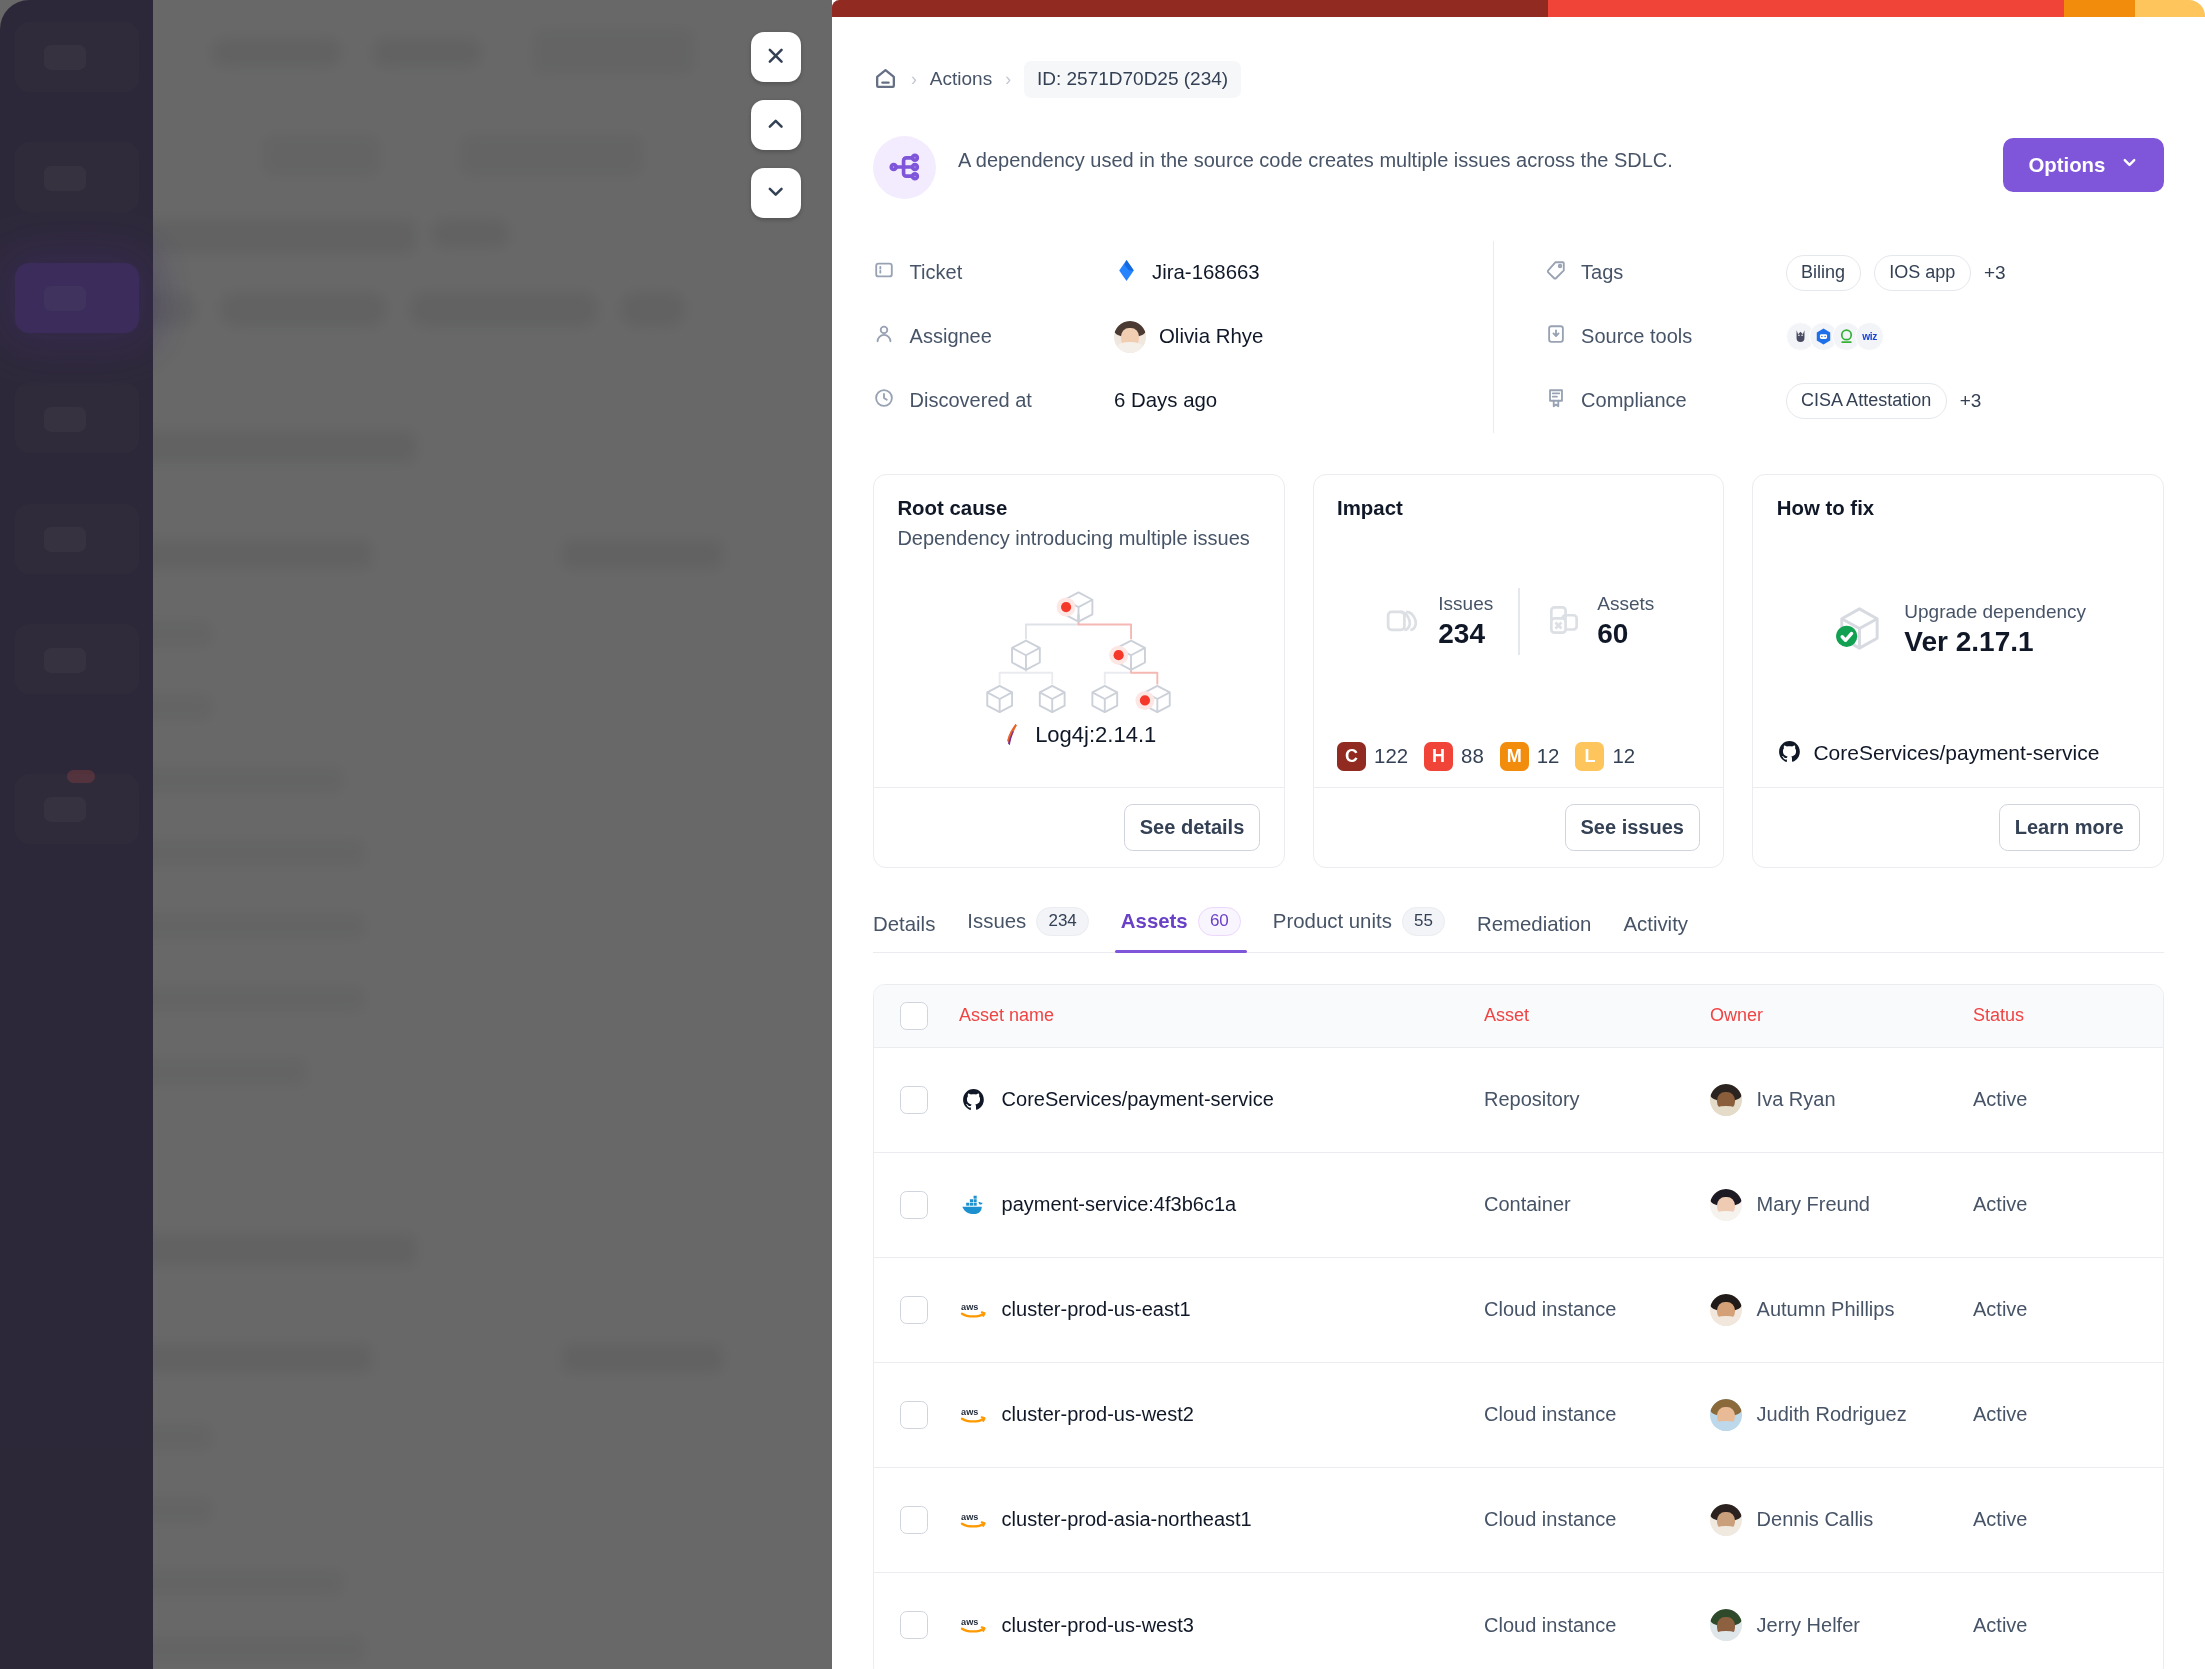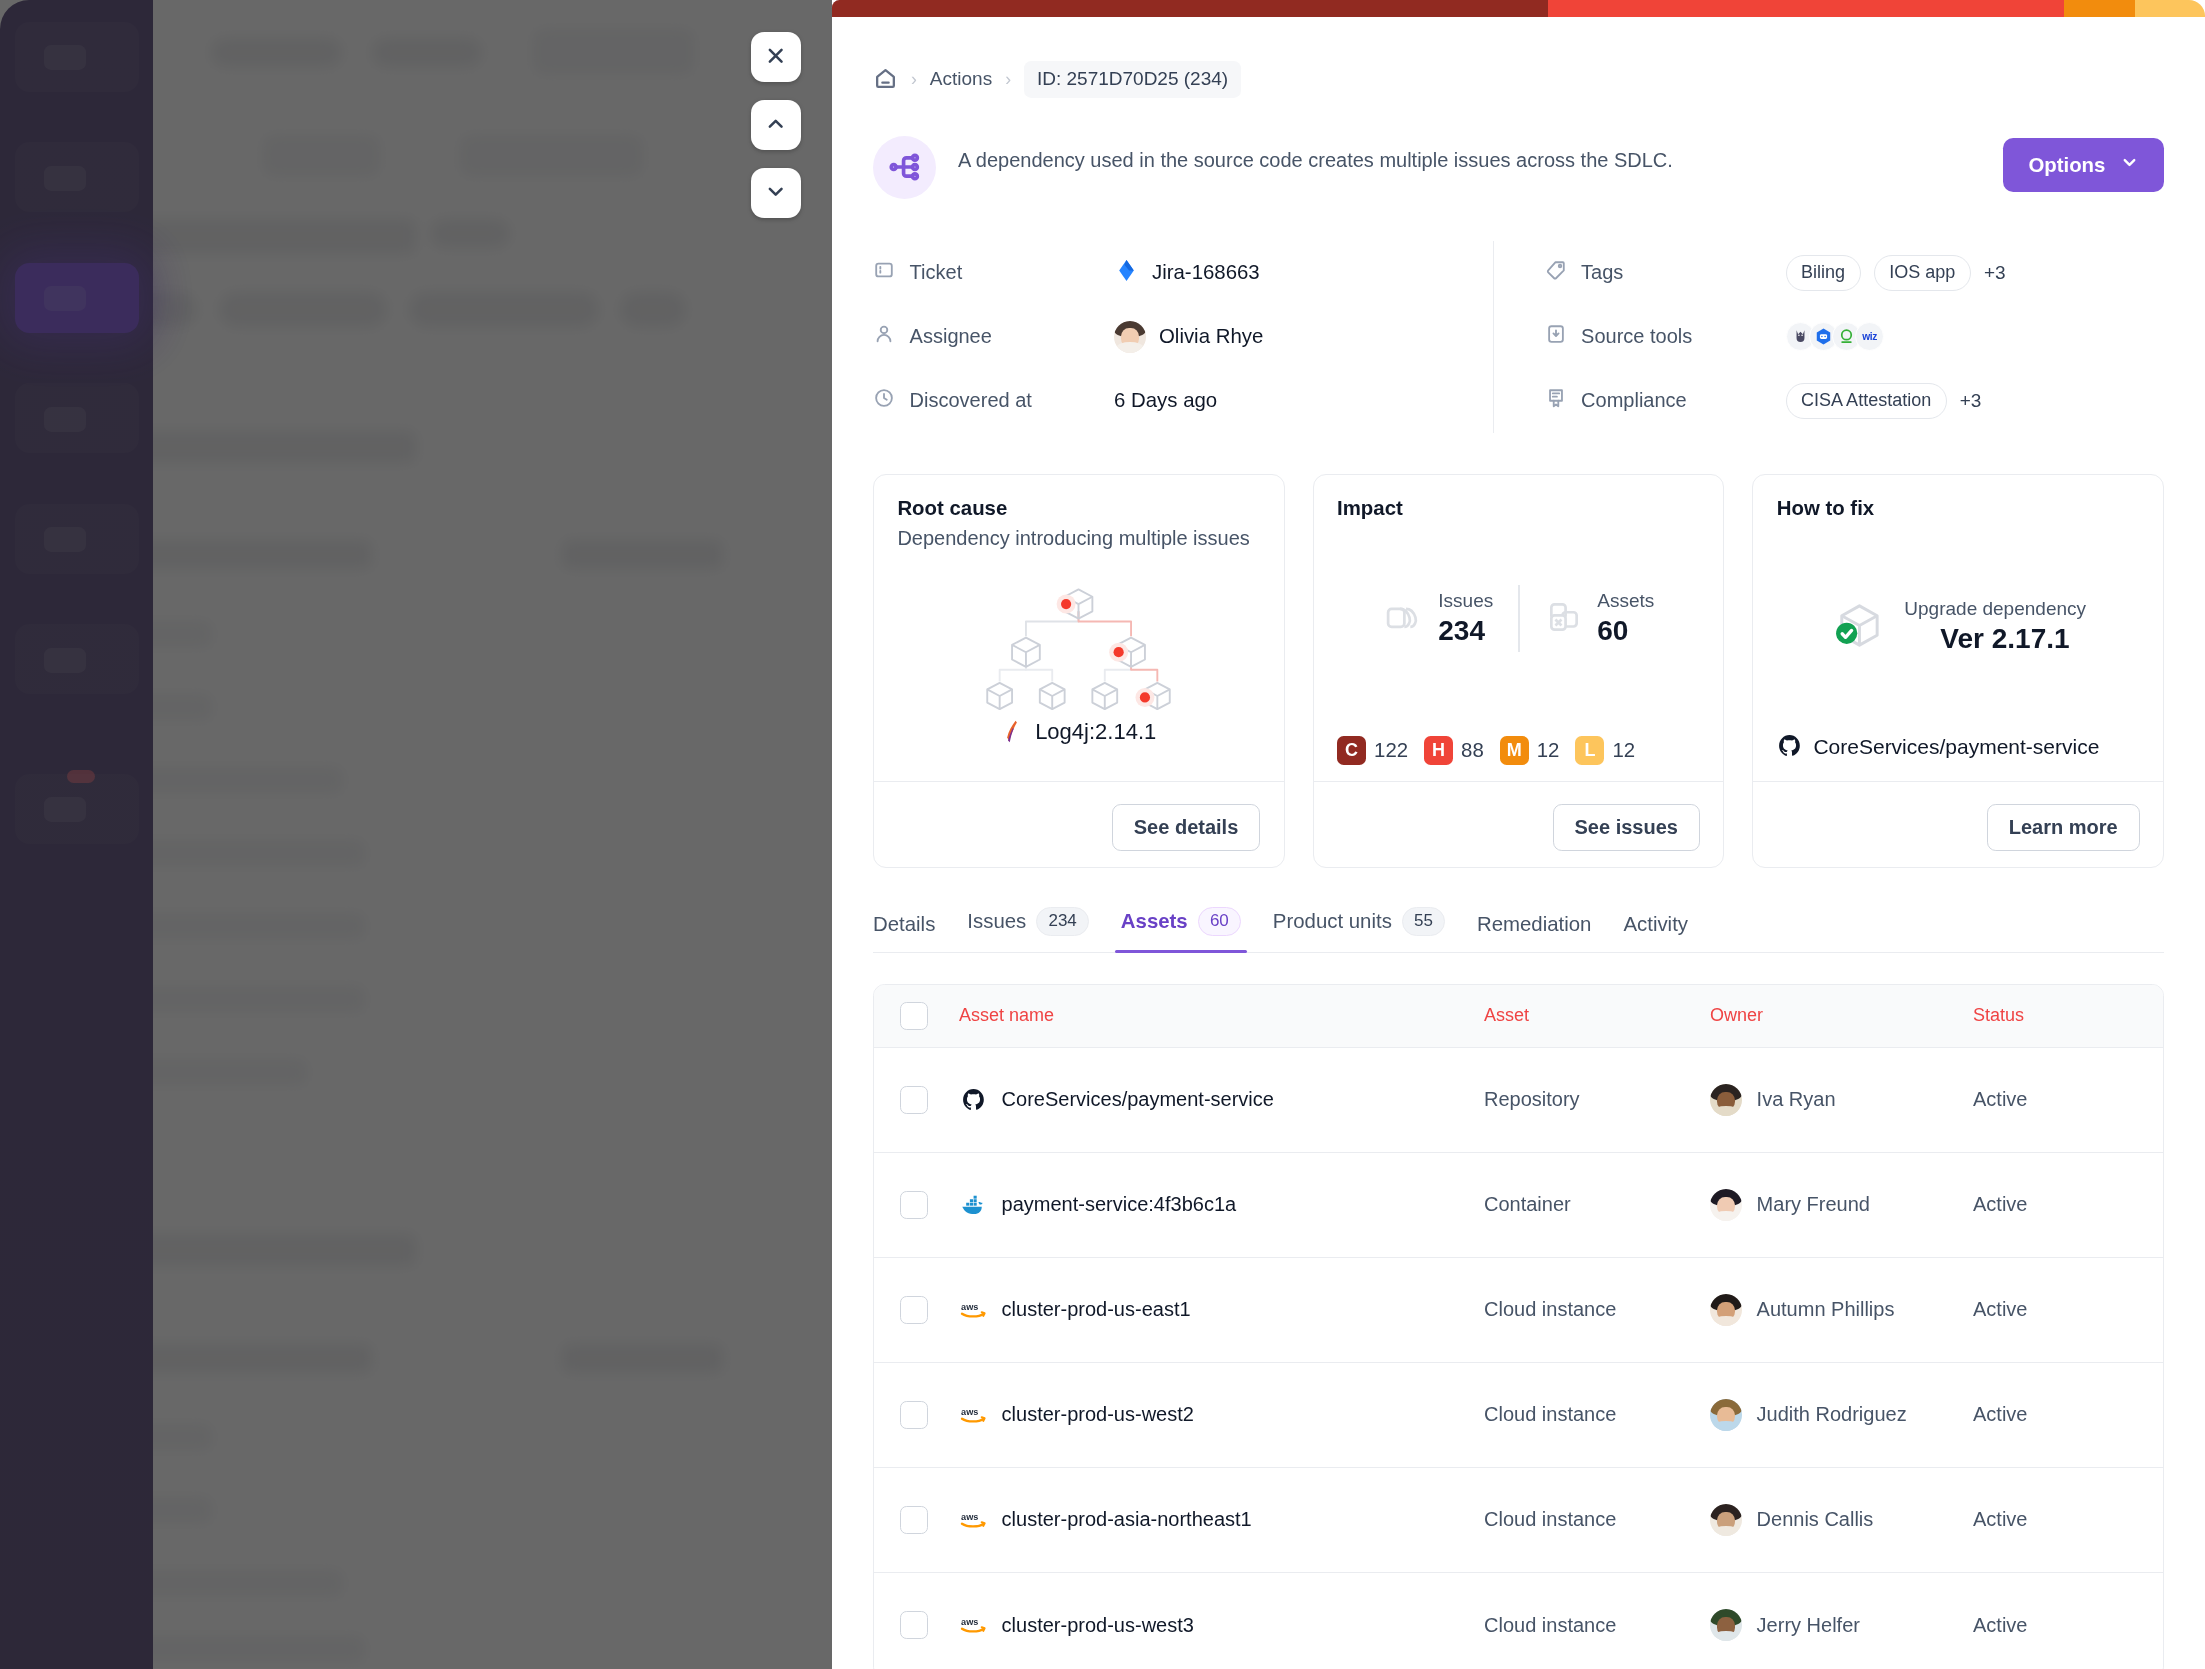--- a/index.html
+++ b/index.html
@@ -124,21 +124,21 @@
   
   #cards { display: flex; gap: 28px; margin-top: 41px; }
   .card { flex: 1 1 0; border: 1.5px solid #eaecf0; border-radius: 13px; background: #fff;
           display: flex; flex-direction: column; min-height: 394px; }
   .card-body { padding: 22px 23.4px 16px 23.4px; flex: 1 1 auto; display: flex; flex-direction: column; }
   .card-title { font-size: 20.4px; font-weight: 700; color: #101828; }
   .card-sub { font-size: 20px; color: #475467; margin-top: 7.3px; }
   .card-foot { border-top: 1.5px solid #eaecf0; padding: 16px 23.4px; display: flex; justify-content: flex-end; }
   .ghost-btn {
     border: 1.5px solid #d0d5dd; border-radius: 8.8px; background: #fff;
-    padding: 11px 21px; font-size: 20px; font-weight: 600; color: #344054; cursor: pointer; margin-top: 6px;
+    padding: 11px 15px; font-size: 20px; font-weight: 600; color: #344054; cursor: pointer;
   }
 
   
   #tree-wrap { flex: 1 1 auto; display: flex; flex-direction: column; align-items: center; justify-content: center; }
   #tree-label { display: flex; align-items: center; gap: 11.7px; margin-top: 4.4px; }
   #tree-label .txt { font-size: 22px; color: #101828; font-weight: 500; }
 
   
   #impact-stats { display: flex; align-items: center; justify-content: center; gap: 0; flex:1 1 auto; }
   .stat { display: flex; align-items: center; gap: 14.6px; padding: 0 25px; }
@@ -585,21 +585,21 @@
                 <g fill="none" stroke="#d7dae0" stroke-width="1.5" stroke-linejoin="round">
                   <path d="M15 4 L24 9 V19 L15 24 L6 19 V9 Z"></path>
                     <path d="M6 9 L15 14 L24 9 M15 14 V24"></path>
                 </g>
                 <circle cx="8.5" cy="18" r="5.4" fill="#12a152"></circle>
                 <path d="M6.2 18.2 L7.9 20 L11 16.5" fill="none" stroke="#fff" stroke-width="1.7" stroke-linecap="round" stroke-linejoin="round"></path>
               </svg>
             </span>
             <span id="fix-txt">
               <span class="lbl" style="display:block;">Upgrade dependency</span>
-              <span class="num" style="display:block;margin-left:36px;">Ver 2.17.1</span>
+              <span class="num" style="display:block;">Ver 2.17.1</span>
             </span>
           </div>
           <div id="fix-repo">
             <span>
               <svg width="25" height="25" viewBox="0 0 24 24" fill="#101828">
                 <path d="M12 2 C6.5 2 2 6.6 2 12.3 c0 4.5 2.9 8.4 6.8 9.7 .5 .1 .7-.2 .7-.5 v-1.8 c-2.8 .6-3.4-1.4-3.4-1.4-.5-1.2-1.1-1.5-1.1-1.5-.9-.6 .1-.6 .1-.6 1 .1 1.5 1 1.5 1 .9 1.6 2.4 1.1 3 .9 .1-.7 .4-1.1 .7-1.4-2.2-.3-4.6-1.2-4.6-5.1 0-1.1 .4-2 1-2.7-.1-.3-.4-1.3 .1-2.7 0 0 .8-.3 2.7 1 .8-.2 1.7-.3 2.5-.3 .9 0 1.7 .1 2.5 .3 1.9-1.3 2.7-1 2.7-1 .5 1.4 .2 2.4 .1 2.7 .6 .7 1 1.6 1 2.7 0 3.9-2.3 4.8-4.6 5.1 .4 .3 .7 .9 .7 1.9 v2.8 c0 .3 .2 .6 .7 .5 3.9-1.3 6.8-5.2 6.8-9.7 C22 6.6 17.5 2 12 2 Z"></path>
               </svg>
             </span>
             <span class="txt">CoreServices/payment-service</span>
           </div>

